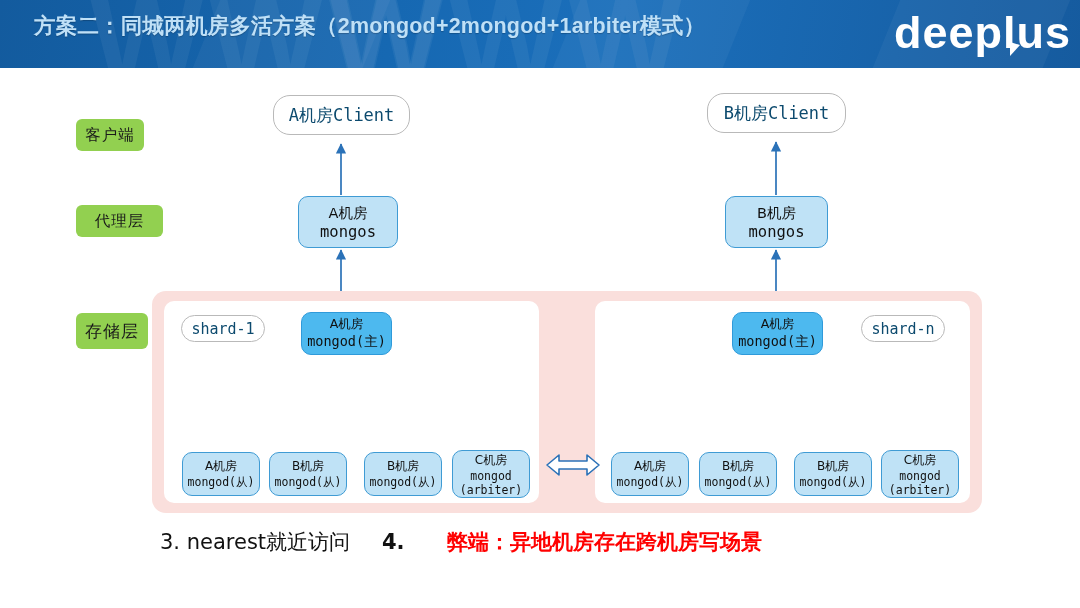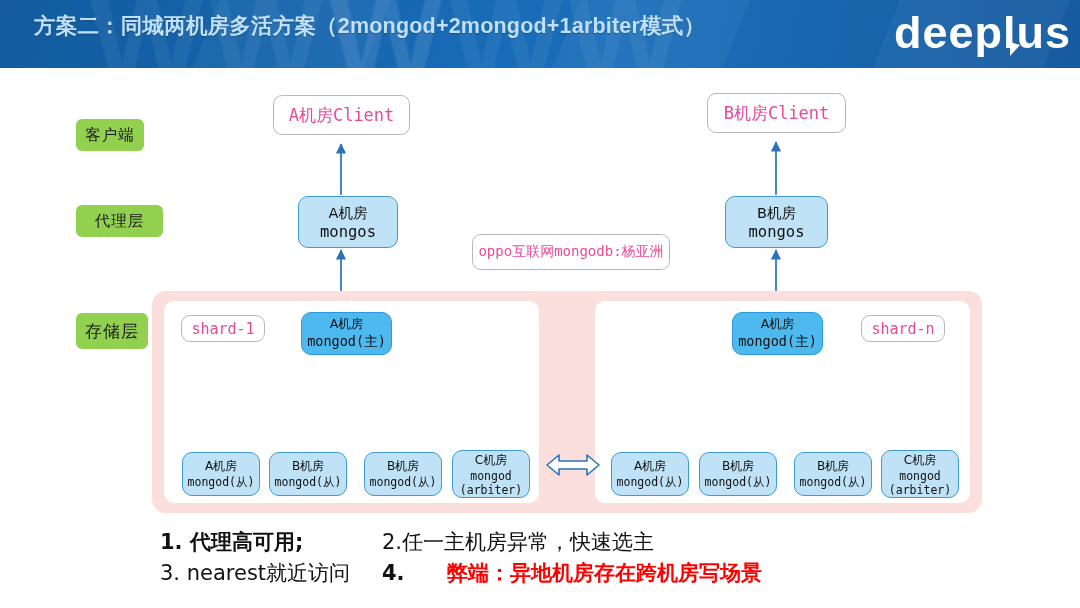--- a/index.html
+++ b/index.html
@@ -91,22 +91,22 @@
     font-size: 15.5px;
     font-family: "DejaVu Sans", sans-serif;
     letter-spacing: 1px;
     height: 32px;
   }
 
   
   .box-plain {
     background: #ffffff;
     border: 1.3px solid #b9b9b9;
-    border-radius: 9px;
-    color: #ec4899;
+    border-radius: 17px;
+    color: #0c4a6e;
     font-family: "DejaVu Sans Mono", monospace;
   }
 
   
   .box-blue {
     background: #bfe2f6;
     border: 1.4px solid #3f9bd4;
     border-radius: 10px;
     color: #111111;
   }
@@ -226,23 +226,20 @@
 
   <div class="node box-blue" style="left:298px; top:124px; width:100px; height:52px;">
     <span class="line1" style="font-size:14.5px;">A机房</span>
     <span class="line2" style="font-size:15.5px;">mongos</span>
   </div>
   <div class="node box-blue" style="left:725px; top:124px; width:103px; height:52px;">
     <span class="line1" style="font-size:14.5px;">B机房</span>
     <span class="line2" style="font-size:15.5px;">mongos</span>
   </div>
 
-  <div class="node box-plain" style="left:472px; top:162px; width:198px; height:36px; font-size:14px;">
-    <span>oppo互联网mongodb:杨亚洲</span>
-  </div>
 
   <div id="storage-container">
     <div class="shard-panel" id="shard-panel-left"></div>
     <div class="shard-panel" id="shard-panel-right"></div>
   </div>
 
   <div class="node box-plain" style="left:181px; top:243px; width:84px; height:27px; font-size:15px;">
     <span>shard-1</span>
   </div>
 
@@ -294,24 +291,20 @@
     <span class="line1" style="font-size:12px;">C机房</span>
     <span class="line2" style="font-size:11.5px;">mongod</span>
     <span class="line2" style="font-size:11.5px;">(arbiter)</span>
   </div>
 
   <svg style="position:absolute; left:545px; top:378px; width:56px; height:30px;" viewBox="0 0 56 30">
     <path d="M2,15 L14,5 L14,11 L42,11 L42,5 L54,15 L42,25 L42,19 L14,19 L14,25 Z" fill="#ffffff" stroke="#2b72b8" stroke-width="1.6" stroke-linejoin="round"></path>
   </svg>
 
   <div id="notes">
-    <div class="note-row">
-      <div class="note-a bold">1. 代理高可用;</div>
-      <div class="note-b">2.任一主机房异常，快速选主</div>
-    </div>
     <div class="note-row">
       <div class="note-a">3. nearest就近访问</div>
       <div class="note-b">
         <span class="bold">4. </span><span class="red">弊端：异地机房存在跨机房写场景</span>
       </div>
     </div>
   </div>
 
 </div>
 

